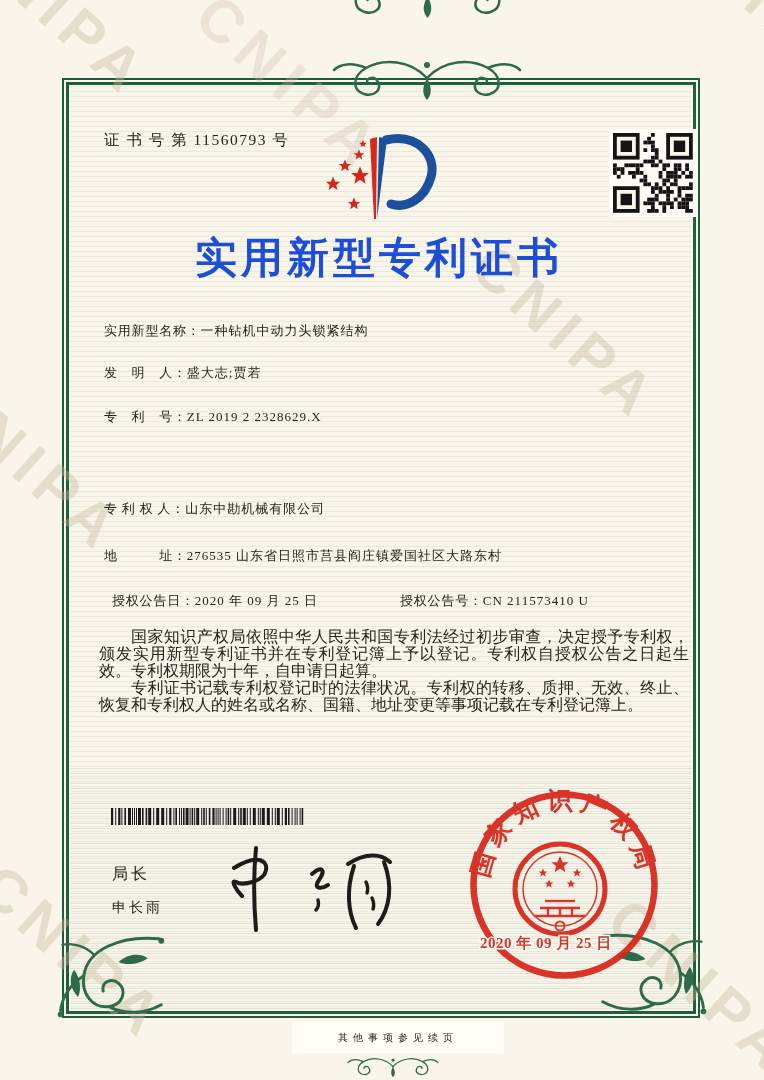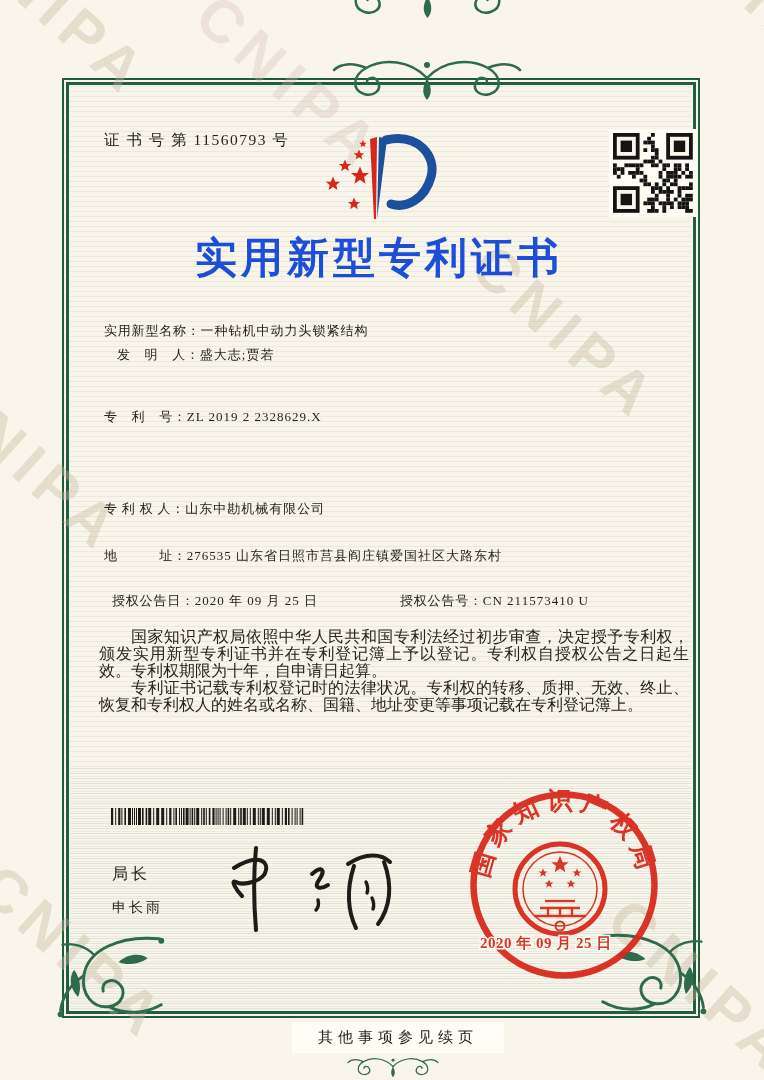--- a/index.html
+++ b/index.html
@@ -57,21 +57,21 @@
   }
   .logo{position:absolute; left:318px; top:126px; width:130px; height:102px; z-index:4;}
   .qr{position:absolute; left:609px; top:129px; width:88px; height:88px; z-index:4;}
   .title{
     position:absolute; left:62px; top:230px; width:634px; text-align:center;
     font-size:42px; font-weight:bold; letter-spacing:4px; color:#1d4ed8; z-index:4;
   }
   
   .row{position:absolute; left:104px; font-size:13px; letter-spacing:0.8px; z-index:4; white-space:nowrap;}
   .row .fvalue{letter-spacing:1px;}
-  .row-name{top:322px;} .row-inventor{top:346px;margin-left:13px;} .row-patno{top:408px;text-align:right;}
+  .row-name{top:322px;} .row-inventor{top:364px;} .row-patno{top:408px;text-align:right;}
   .row-filing{top:454px;} .row-patentee{top:500px;} .row-address{top:547px;}
   .row-grant{top:592px;margin-left:8px;}
   .grant-no{position:absolute; left:288px; top:0;}
   
   .body-text{
     position:absolute; left:99px; top:628px; width:590px; z-index:4;
     font-size:16px; line-height:17px; text-align:justify;
   }
   .body-text p{margin:0; text-indent:2em;}
   
@@ -81,21 +81,21 @@
   .signature{position:absolute; left:216px; top:838px; width:200px; height:102px; z-index:4;}
   .seal{position:absolute; left:452px; top:783px; width:230px; height:200px; z-index:5; opacity:0.94;}
   
   .page-info{
     position:absolute; left:62px; top:984px; width:634px; text-align:center;
     font-size:13.5px; letter-spacing:2px; z-index:4;
   }
   .note-box{
     position:absolute; left:292px; top:1022px; width:212px; height:31px;
     background:#fffdf6; z-index:4; text-align:center; line-height:31px;
-    font-size:15px; letter-spacing:5px;
+    font-size:10px; letter-spacing:5px;
   }
 </style>
 </head>
 <body>
 
 <div class="page">
 
   <svg width="0" height="0" style="position:absolute" aria-hidden="true">
     <defs>
       <path id="star" d="M0,-1 L0.294,-0.309 L0.951,-0.309 L0.434,0.118 L0.588,0.809 L0,0.4 L-0.588,0.809 L-0.434,0.118 L-0.951,-0.309 L-0.294,-0.309 Z"></path>

